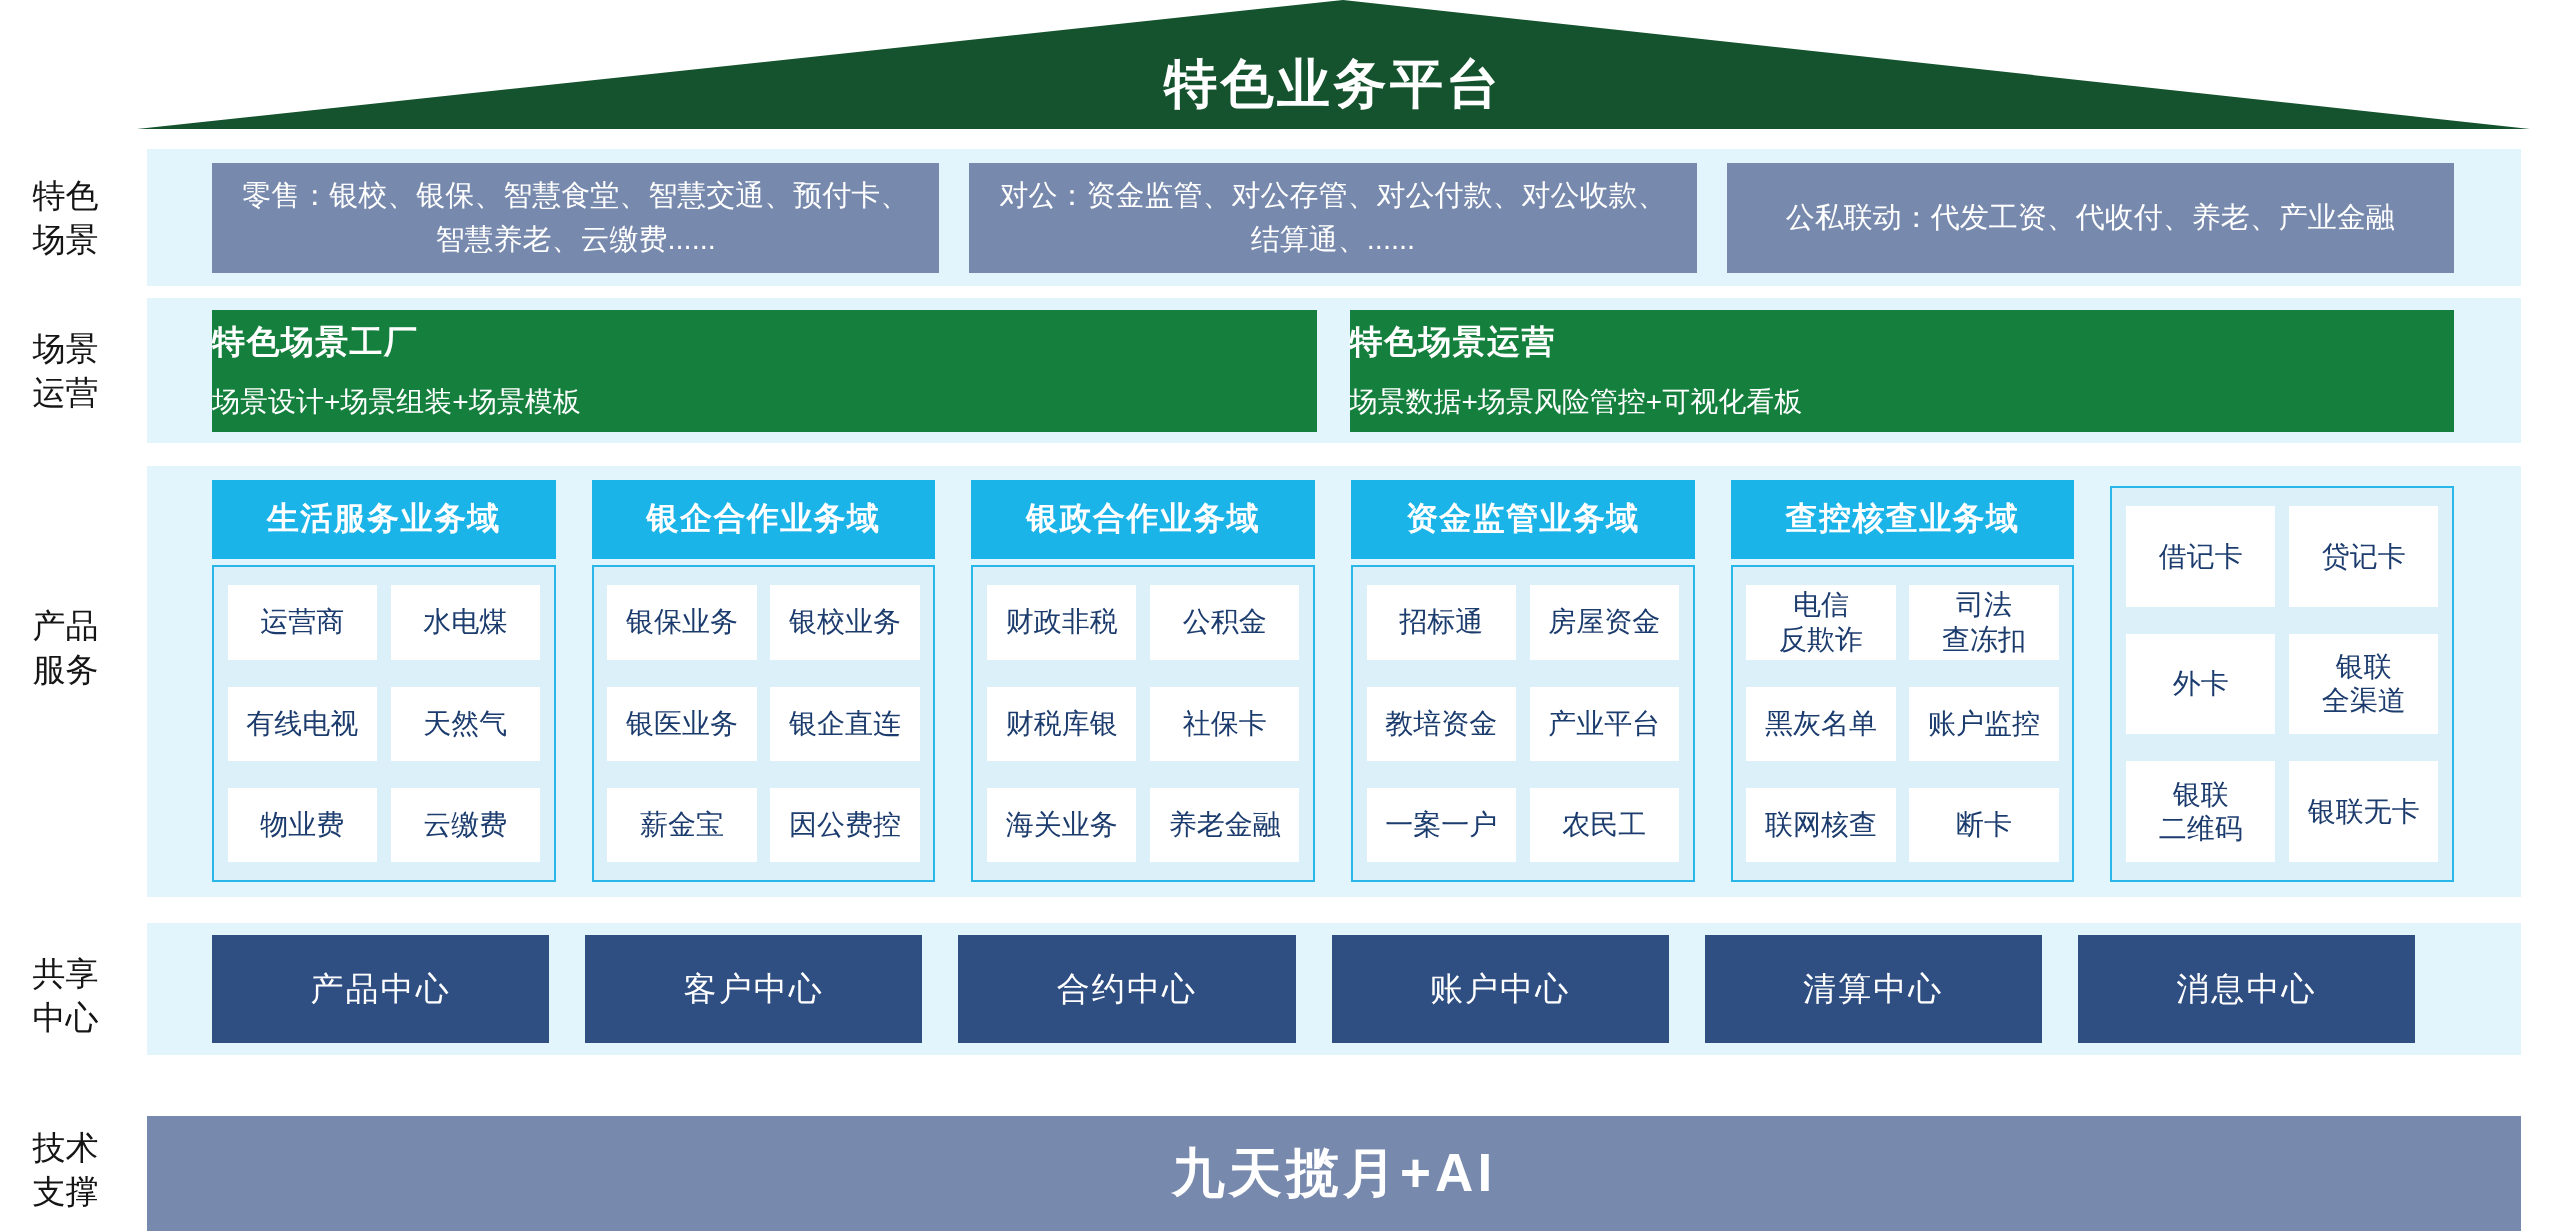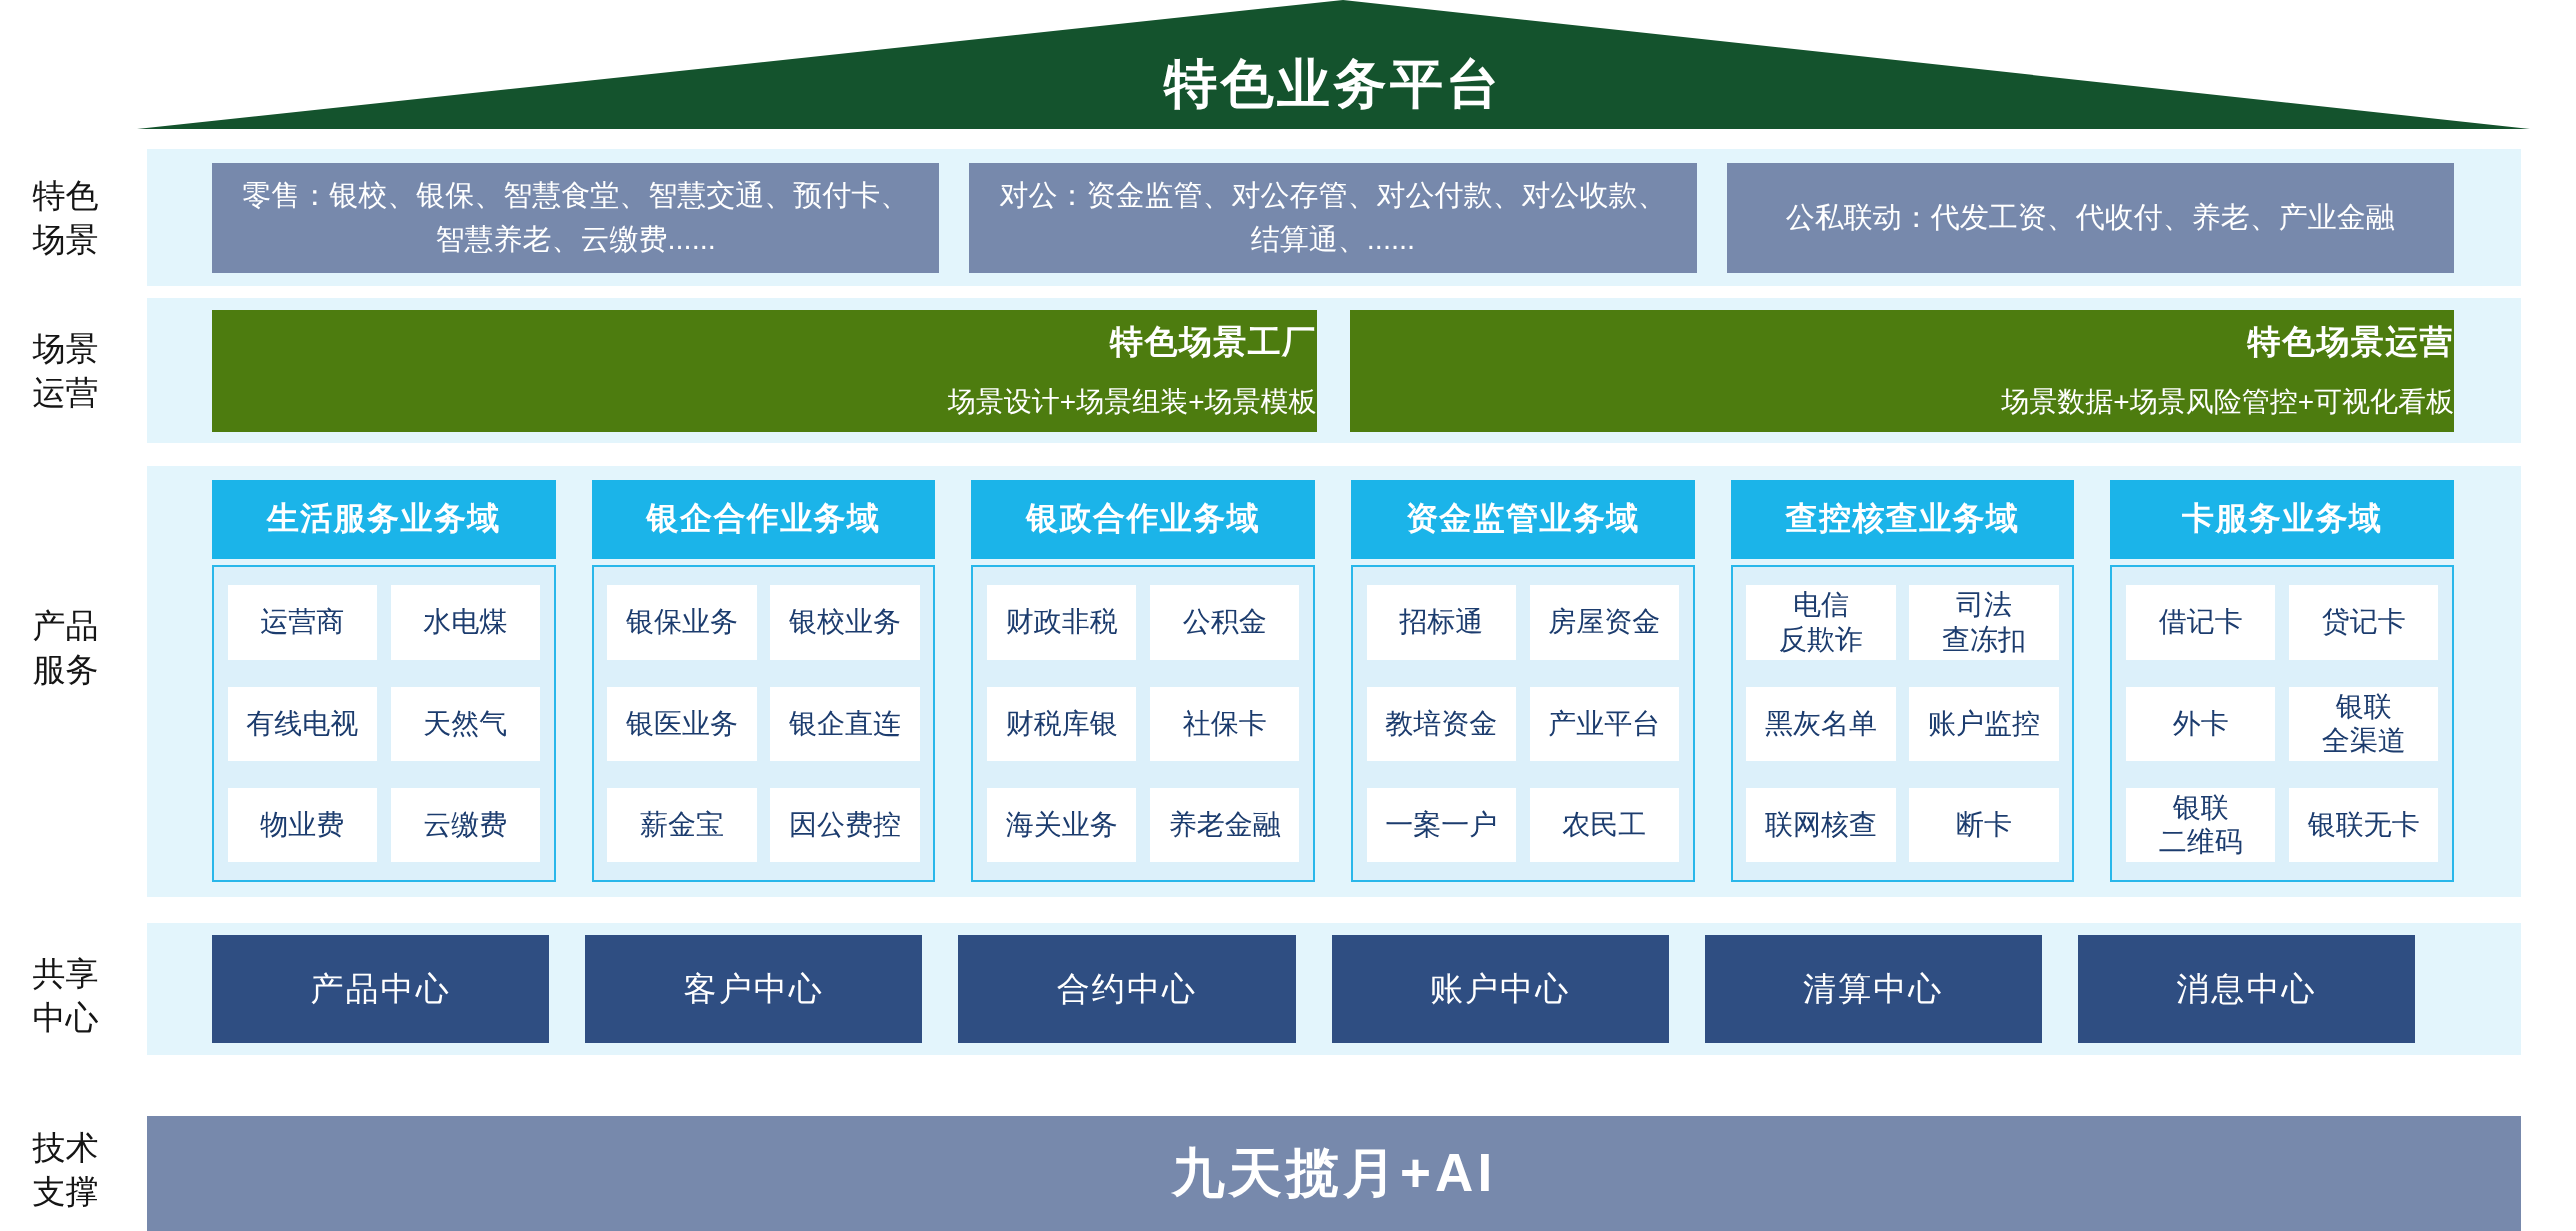--- a/index.html
+++ b/index.html
@@ -34,22 +34,22 @@
   .band { position:absolute; left:147px; width:2374px; background:#E3F5FC; box-sizing:border-box; }
   .band1 { top:149px; height:137px; display:flex; align-items:center; gap:30px; padding:0 67px 0 65px; }
   .slate-box {
     flex:1; height:110px; background:#7789AC; color:#ffffff;
     display:flex; align-items:center; justify-content:center; text-align:center;
     font-size:29px; line-height:1.5; padding:0 19px; box-sizing:border-box;
   }
 
   .band2 { top:298px; height:145px; display:flex; align-items:center; gap:33px; padding:0 67px 0 65px; }
   .cyan-box {
-    flex:1; height:122px; background:#4d7c0f; color:#ffffff;
-    display:flex; flex-direction:column; align-items:flex-end; justify-content:center; gap:18px;
+    flex:1; height:122px; background:#15803d; color:#ffffff;
+    display:flex; flex-direction:column; align-items:flex-start; justify-content:center; gap:18px;
   }
   .cyan-box .t { font-size:33px; font-weight:bold; letter-spacing:1.4px; }
   .cyan-box .s { font-size:28px; }
 
   .band3 { top:466px; height:431px; display:flex; gap:36px; padding:13.7px 67px 15px 65px; }
   .col-card { flex:1; display:flex; flex-direction:column; min-width:0; }
   .col-header {
     height:79px; background:#1BB4E9; color:#ffffff; font-weight:bold; font-size:32px;
     display:flex; align-items:center; justify-content:center; letter-spacing:1.4px; flex:0 0 auto;
   }
@@ -170,21 +170,20 @@
         <div class="cell">司法
 查冻扣</div>
         <div class="cell">黑灰名单</div>
         <div class="cell">账户监控</div>
         <div class="cell">联网核查</div>
         <div class="cell">断卡</div>
       </div>
     </div>
 
     <div class="col-card">
-      <div class="col-header">卡服务业务域</div>
       <div class="col-body">
         <div class="cell">借记卡</div>
         <div class="cell">贷记卡</div>
         <div class="cell">外卡</div>
         <div class="cell">银联
 全渠道</div>
         <div class="cell">银联
 二维码</div>
         <div class="cell">银联无卡</div>
       </div>

